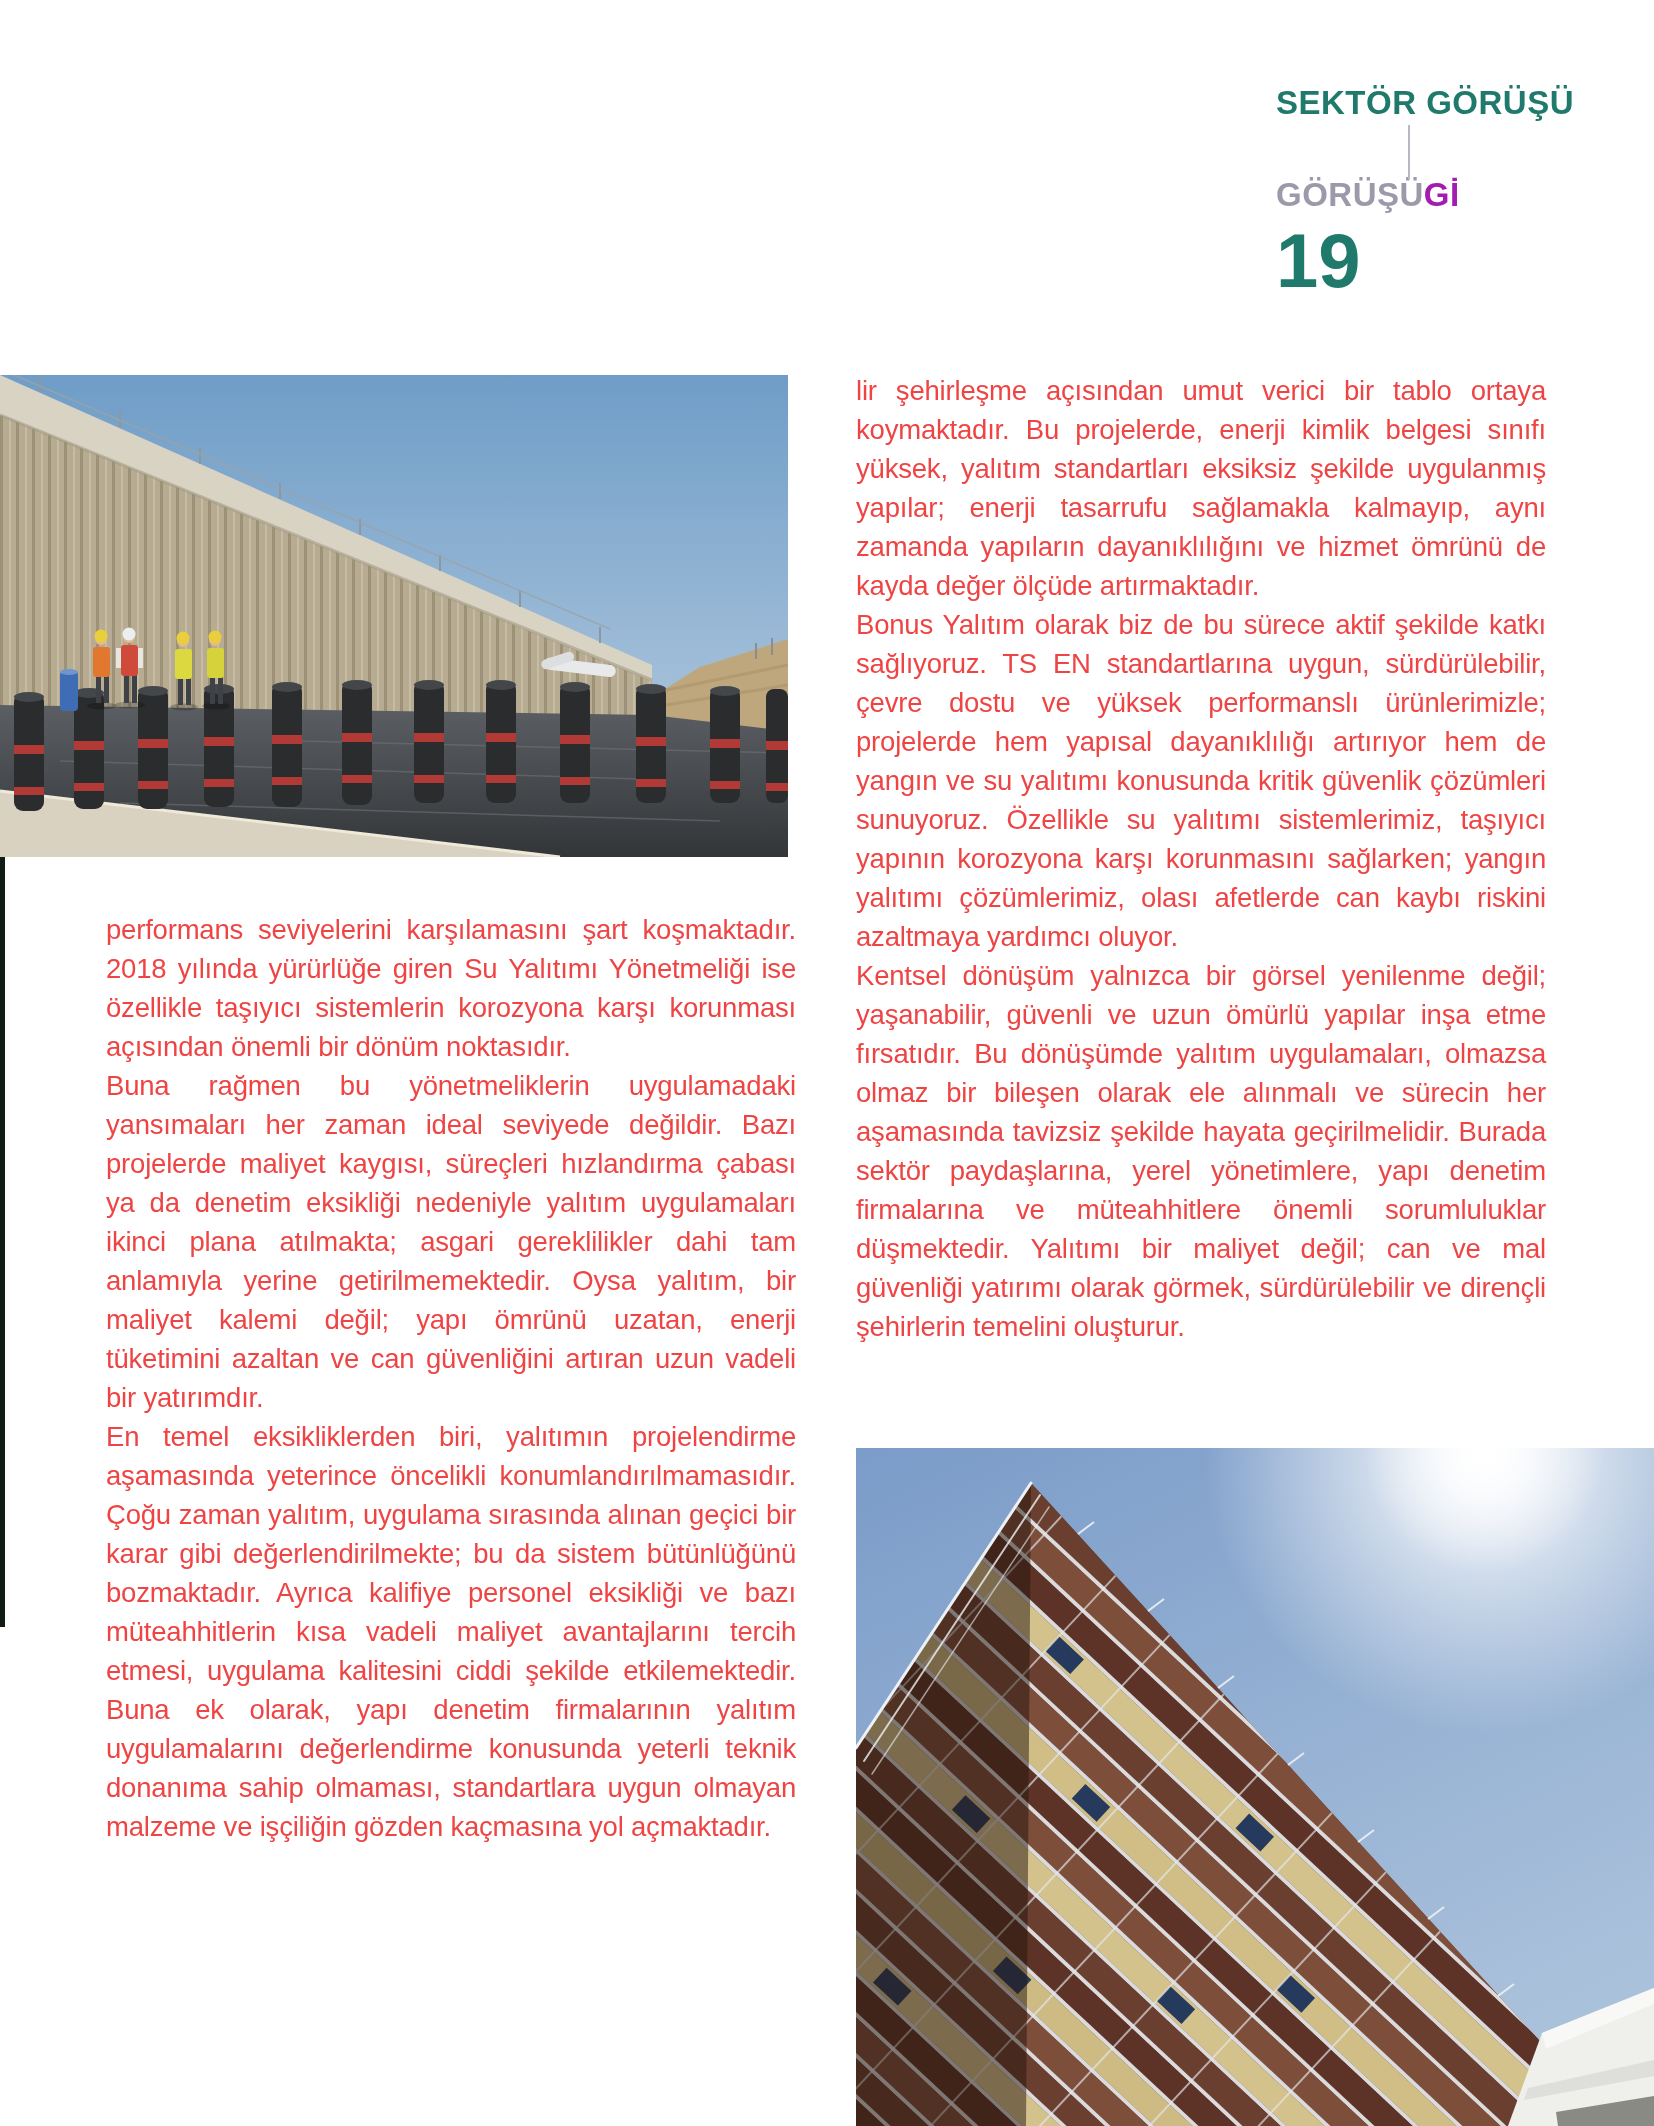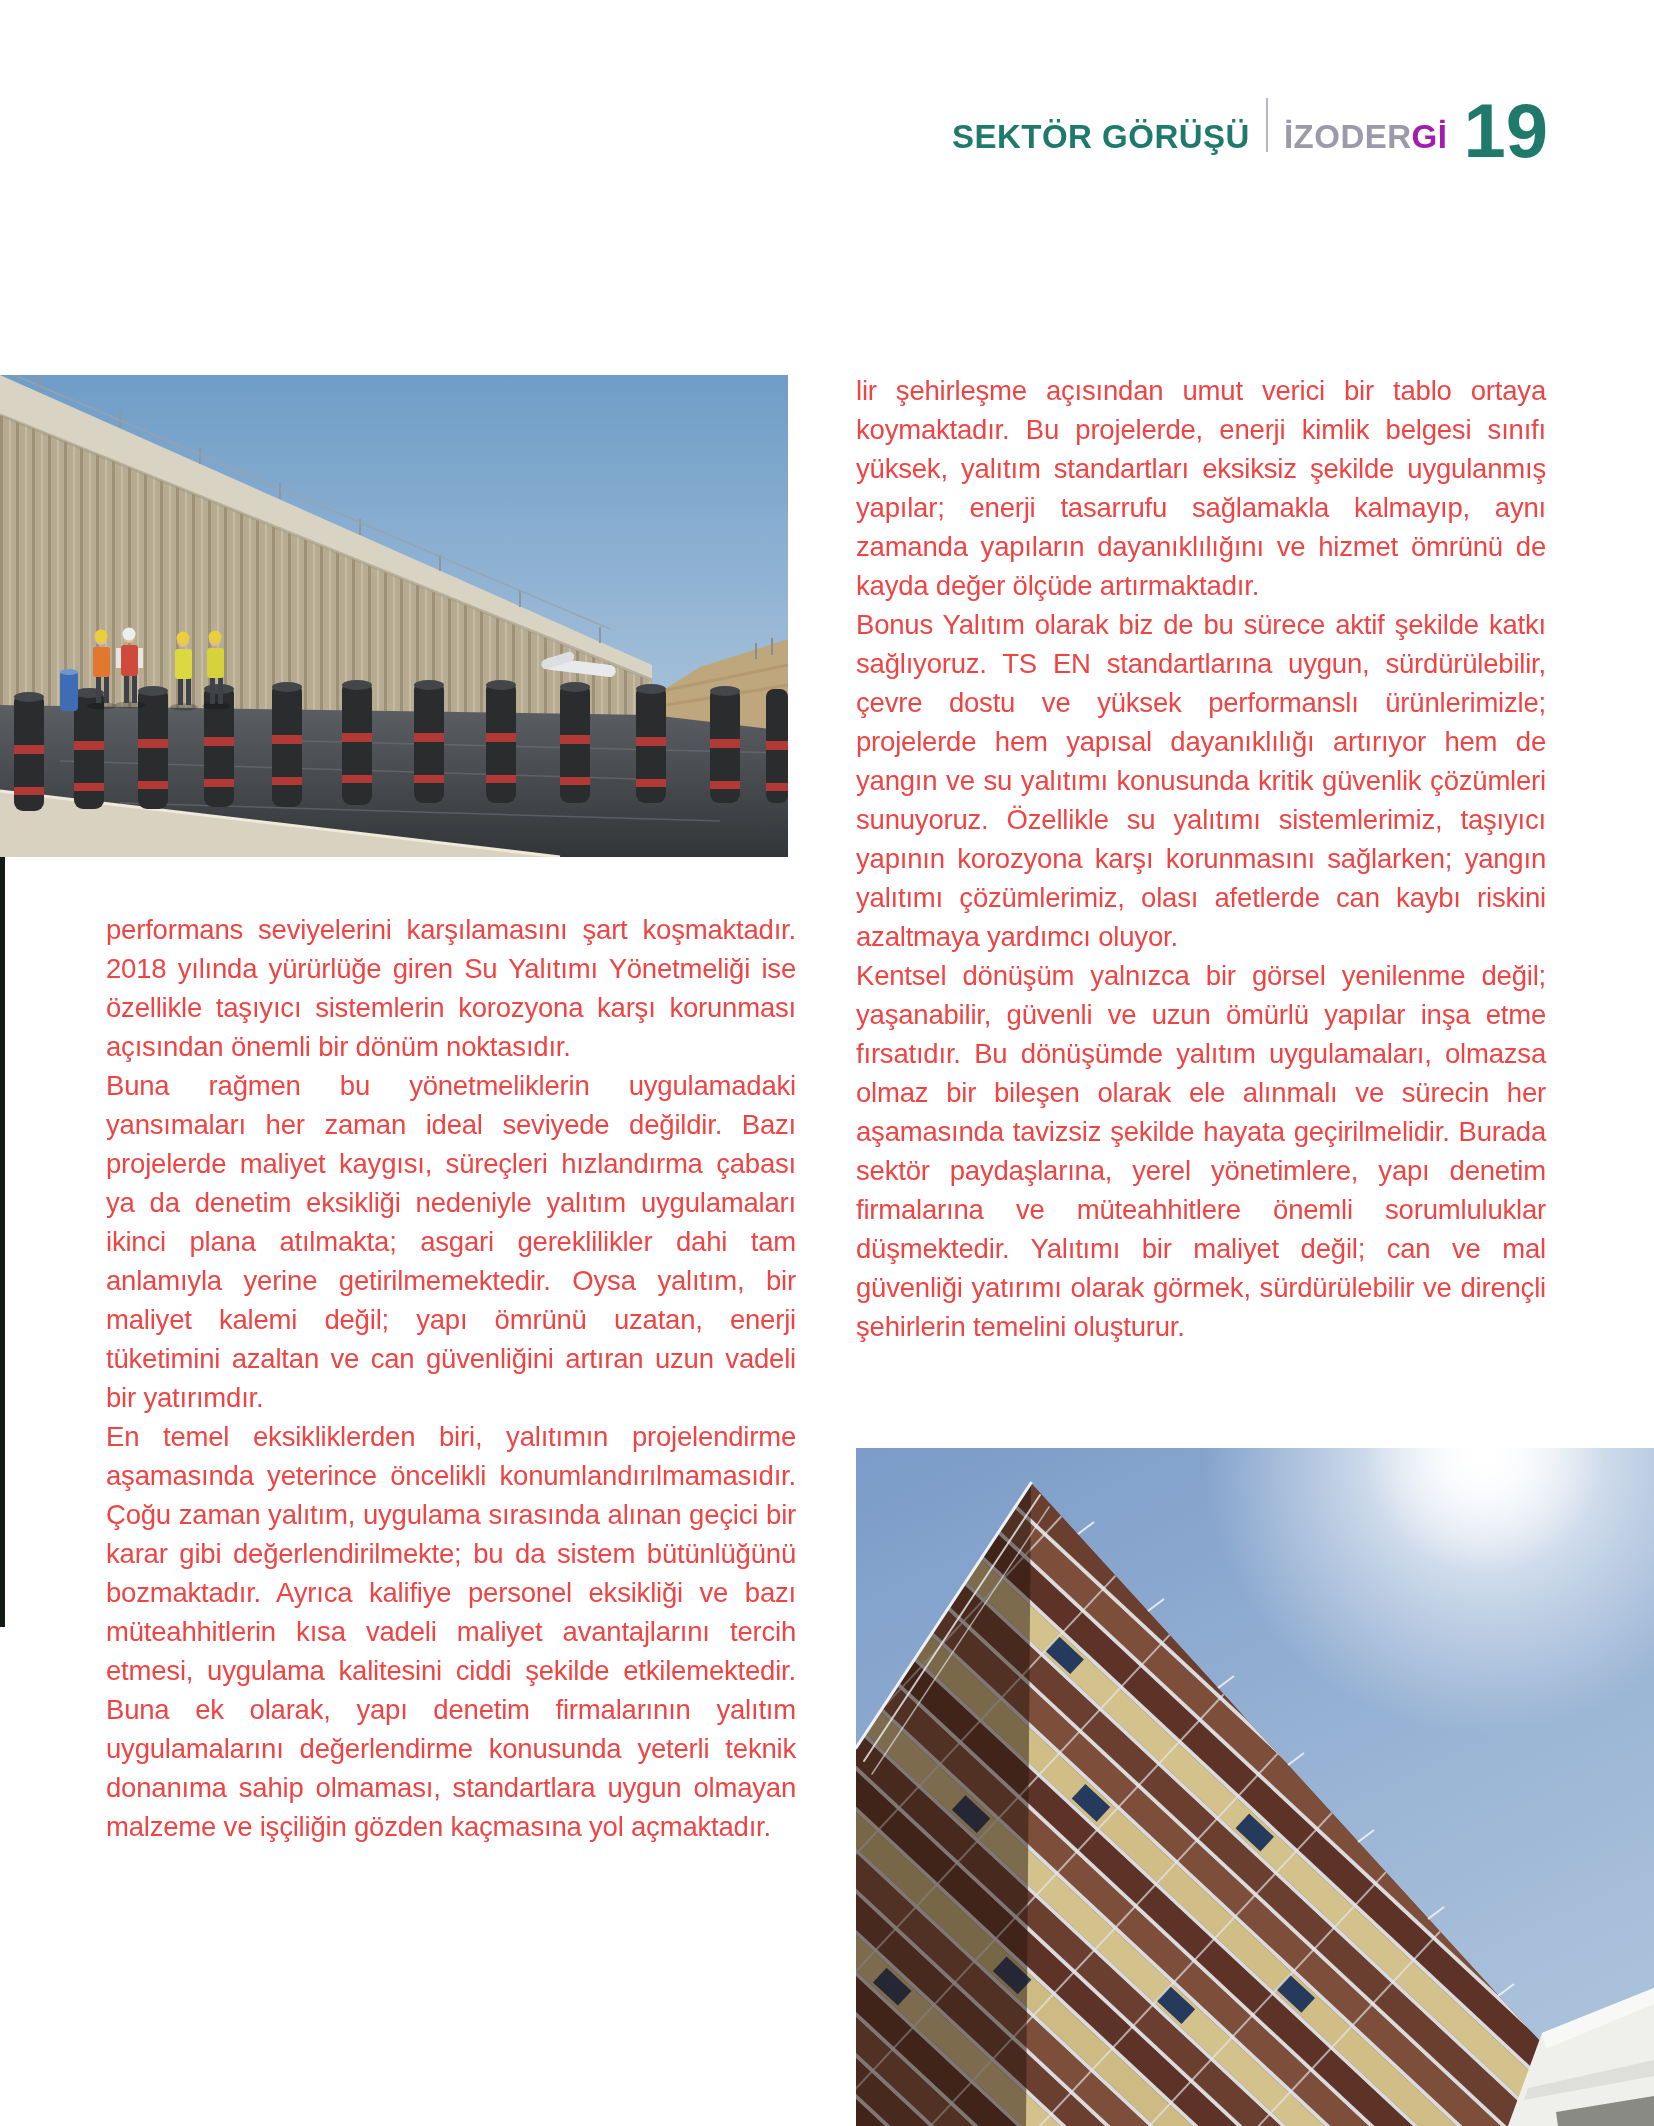--- a/index.html
+++ b/index.html
@@ -4,21 +4,21 @@
 <style>
   html,body{margin:0;padding:0;}
   body{
     width:1654px;height:2126px;position:relative;background:#ffffff;
     font-family:"Liberation Sans","DejaVu Sans",sans-serif;
     overflow:hidden;
   }
   .page{position:absolute;inset:0;overflow:hidden;}
 
   
-  .hdr{position:absolute;top:84px;right:106px;display:flex;align-items:baseline;white-space:nowrap;}
+  .hdr{position:absolute;top:84px;right:96px;display:flex;align-items:baseline;white-space:nowrap;flex-direction:column;}
   .hdr .section{color:#1F7A6B;font-weight:bold;font-size:33px;letter-spacing:.5px;}
   .hdr .divider{width:2px;height:54px;background:#b9b7c2;align-self:center;margin:0 16px;position:relative;top:3px;}
   .hdr .logo{font-weight:bold;font-size:33px;letter-spacing:.5px;}
   .hdr .logo .g1{color:#9C99AA;}
   .hdr .logo .g2{color:#a21caf;}
   .hdr .pnum{color:#1F7A6B;font-weight:bold;font-size:76px;line-height:1;margin-left:16px;position:relative;top:9px;}
 
   
   figure{margin:0;padding:0;}
   .photo1{position:absolute;left:0;top:375px;width:788px;height:482px;}
@@ -37,21 +37,21 @@
   .right-col{left:856px;top:371px;}
 </style>
 </head>
 <body>
 
 <div class="page">
 
   <div class="hdr">
     <span class="section">SEKTÖR GÖRÜŞÜ</span>
     <span class="divider"></span>
-    <span class="logo"><span class="g1">İZODER</span><span class="g2">Gİ</span></span>
+    <span class="logo"><span class="g1">GÖRÜŞÜ</span><span class="g2">Gİ</span></span>
     <span class="pnum">19</span>
   </div>
 
   <figure class="photo1">
     <svg viewBox="0 0 788 482" aria-hidden="true">
       <defs>
         <linearGradient id="sky1" x1="0" y1="0" x2="0" y2="1">
           <stop offset="0" stop-color="#6f9dc7"></stop>
             <stop offset="0.75" stop-color="#aac4dc"></stop>
             <stop offset="1" stop-color="#c3d6e6"></stop>

